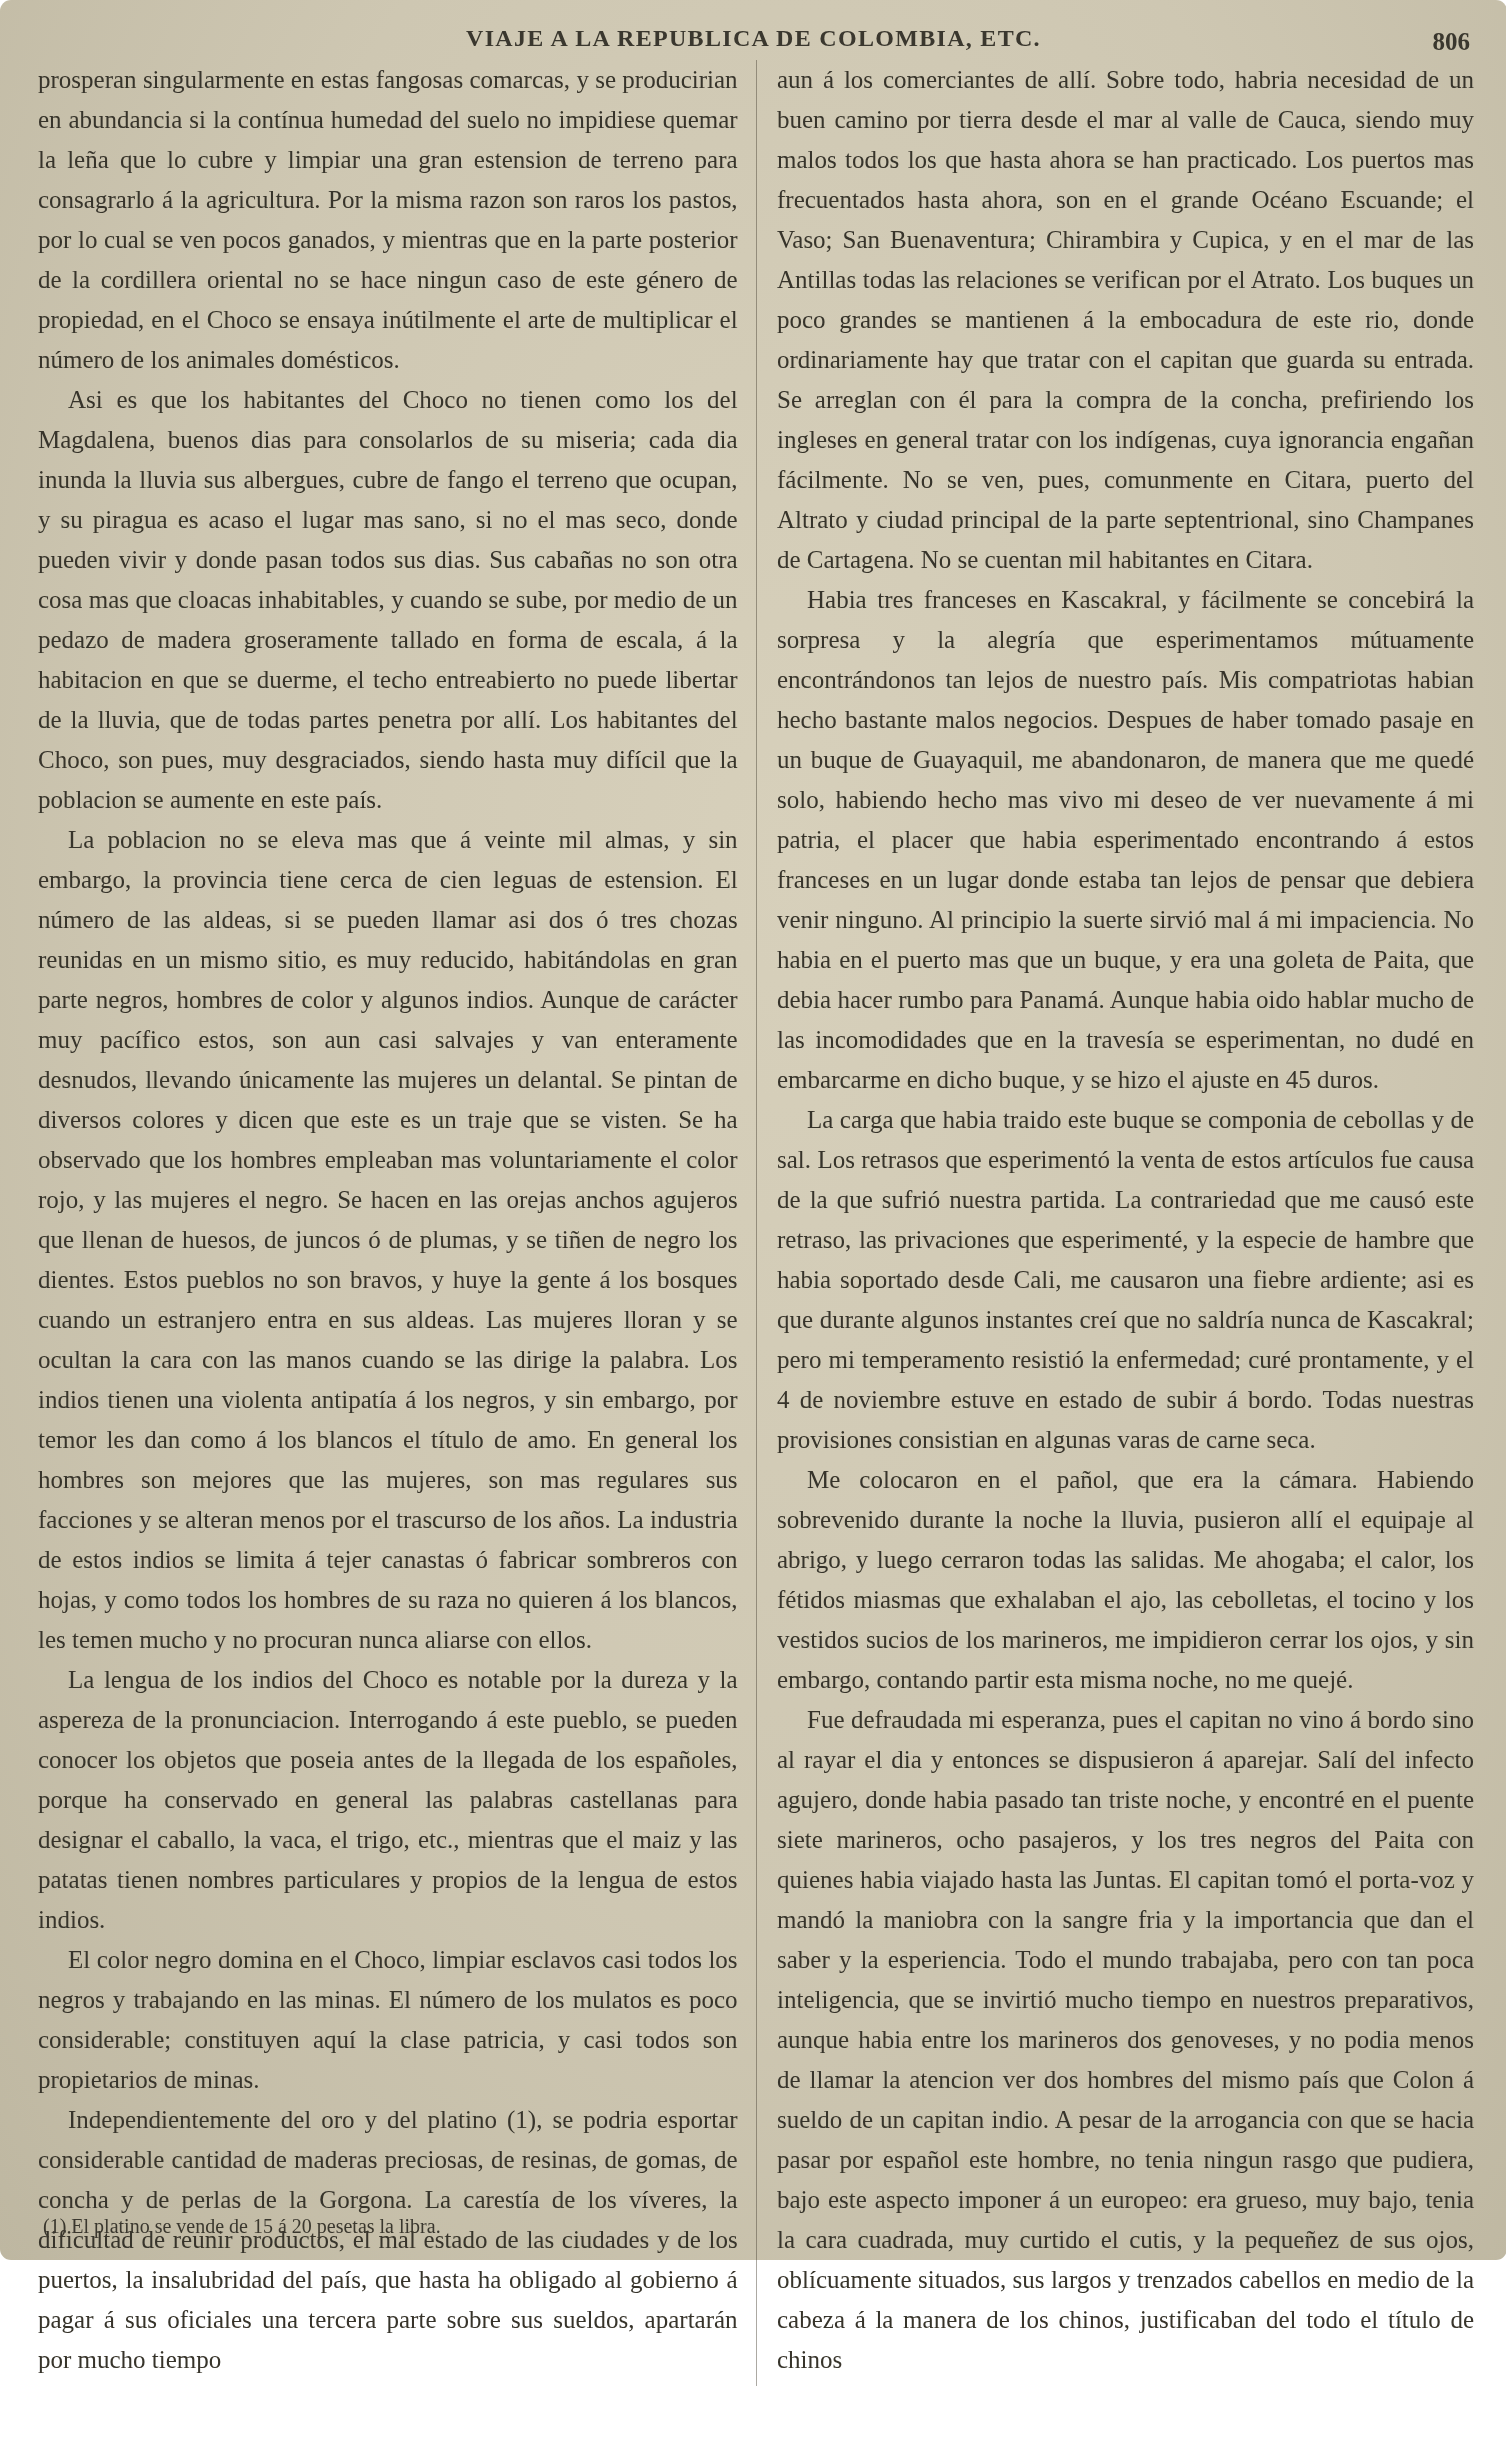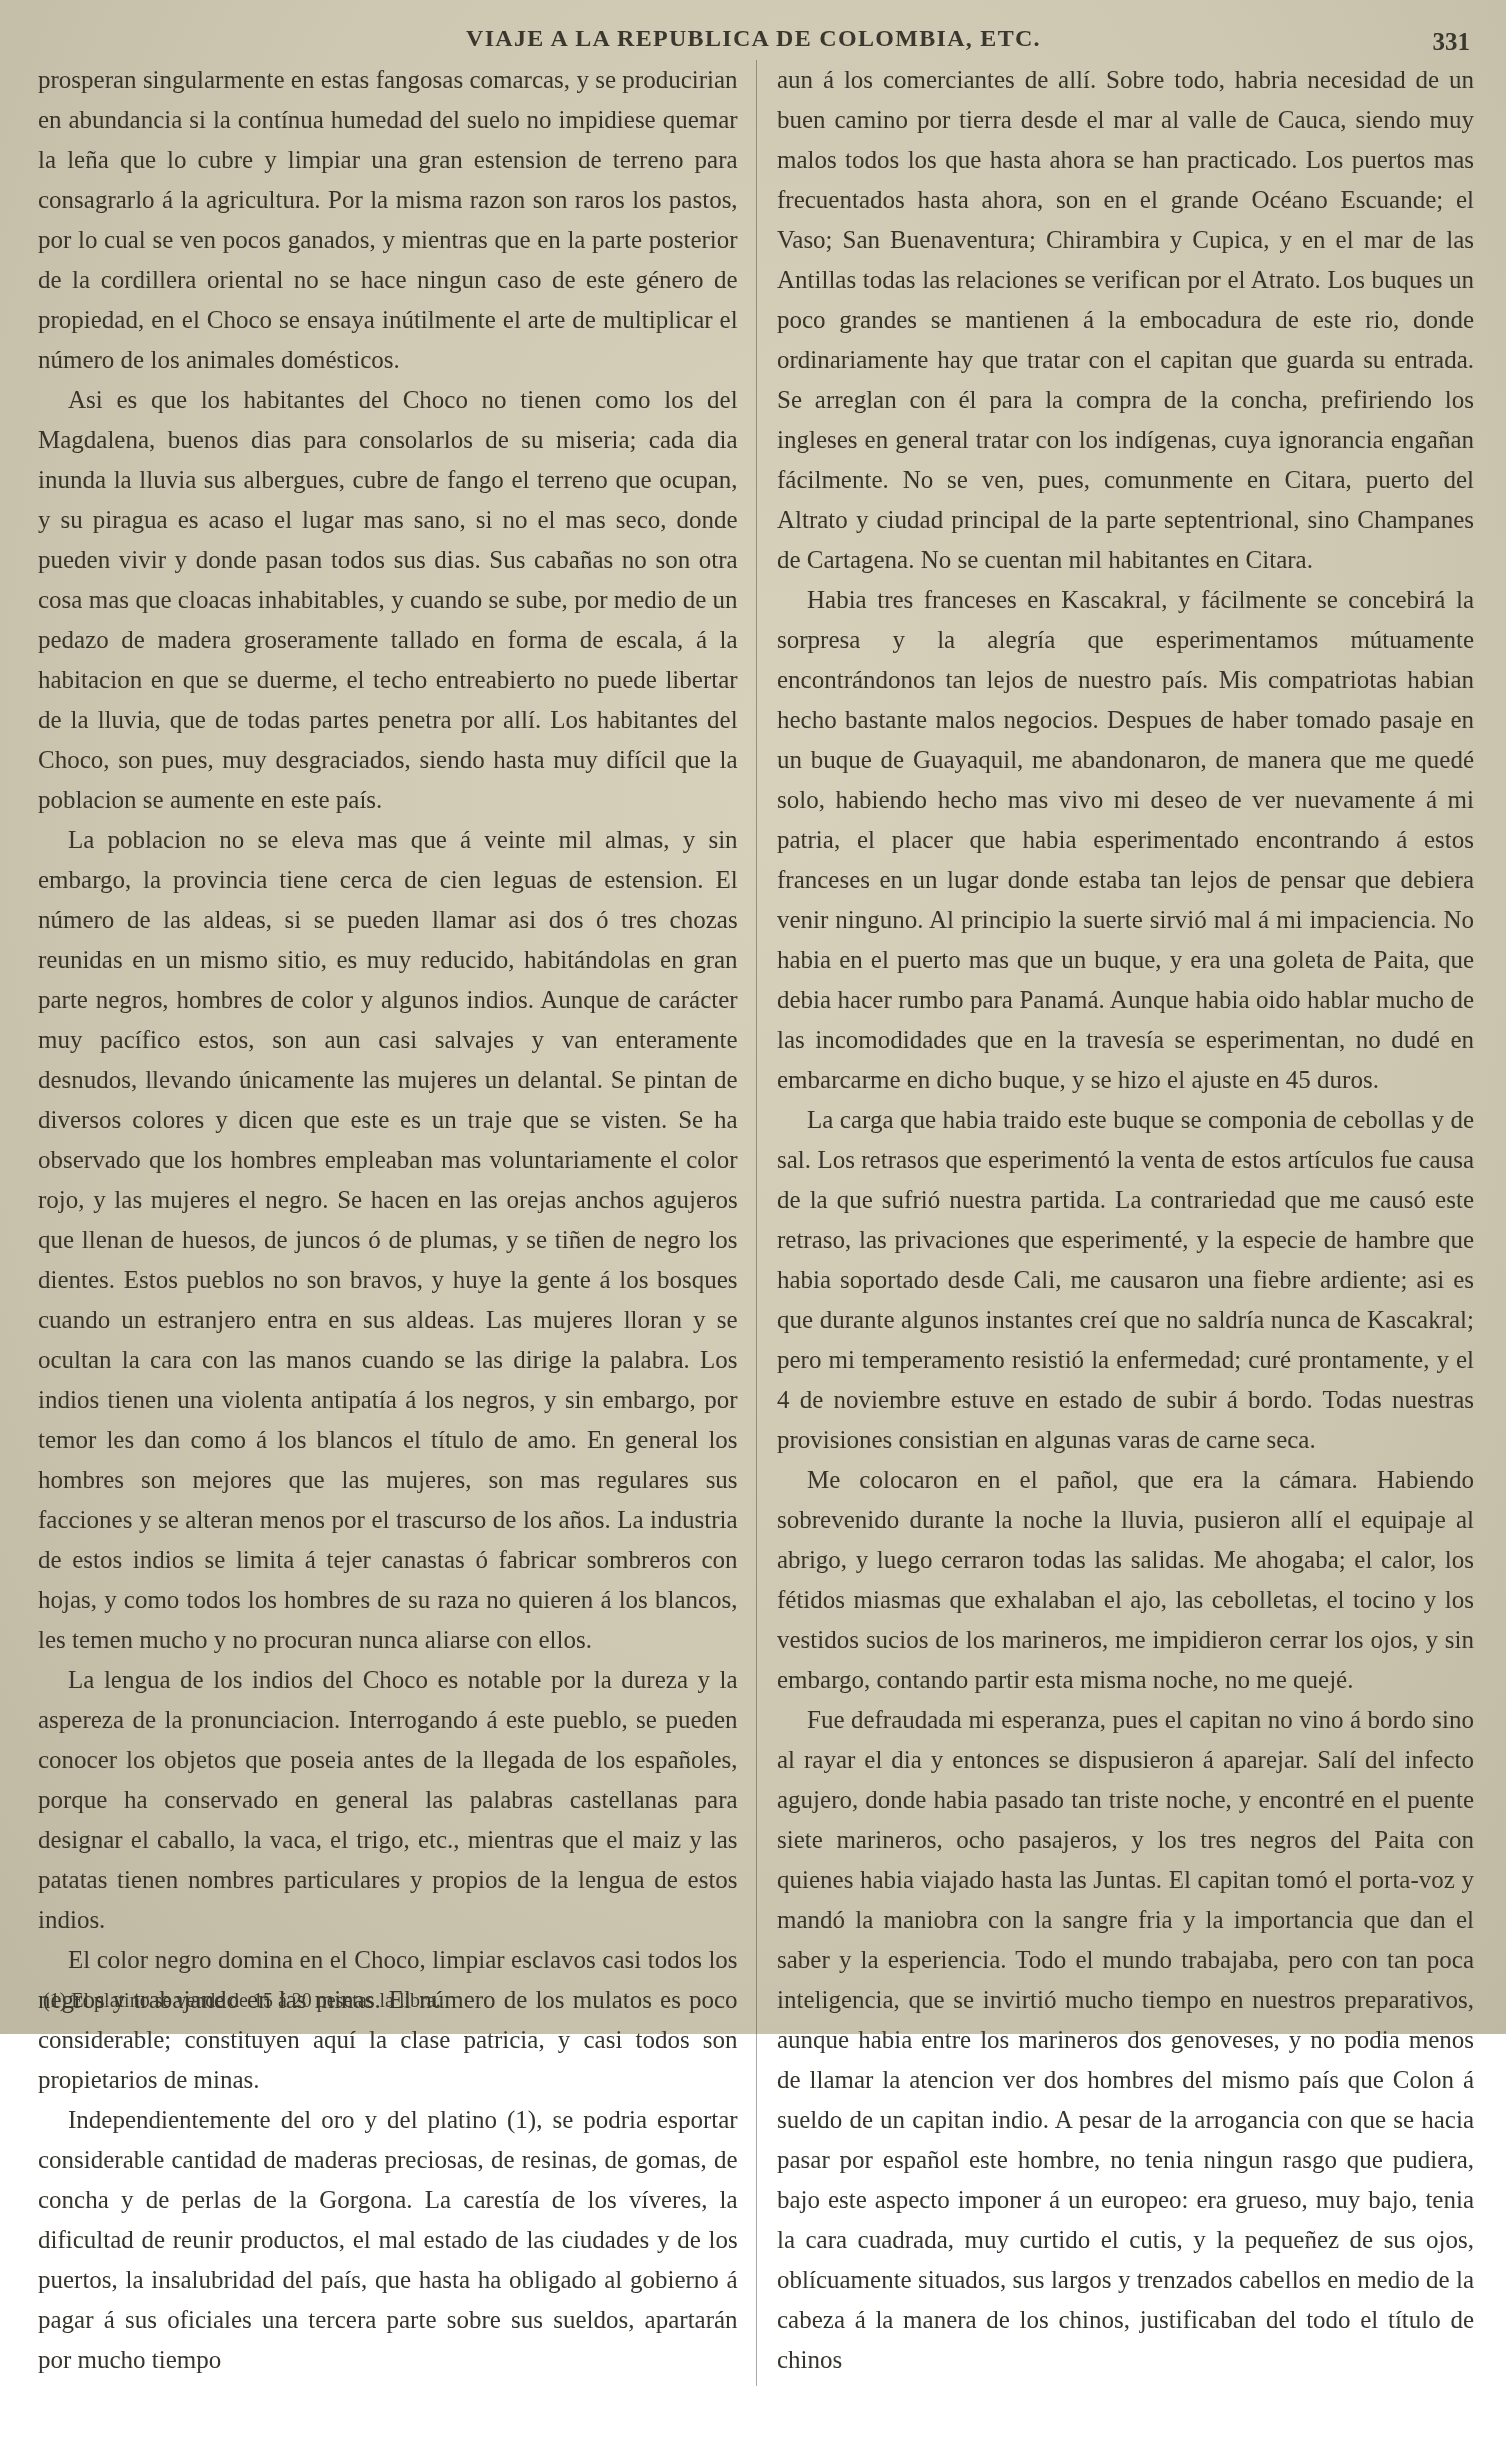--- a/index.html
+++ b/index.html
@@ -8,25 +8,26 @@
   }
   body {
     width: 1507px;
     height: 2450px;
     font-family: "Liberation Serif", "DejaVu Serif", serif;
     overflow: hidden;
   }
   .page {
     position: relative;
     width: 1507px;
-    height: 2034px;
+    height: 2260px;
     box-sizing: border-box;
     background:
       radial-gradient(ellipse at 52% 38%, #d7d0bb 0%, #cec7b2 55%, #beb7a1 100%);
     color: #37342b;
+    border-radius: 11px;
   }
   .page-header {
     position: relative;
     padding-top: 25px;
     height: 32px;
   }
   .header-title {
     text-align: center;
     font-weight: bold;
     font-size: 24px;
@@ -79,21 +80,21 @@
     text-align: left;
   }
 </style>
 </head>
 <body>
 
 <div class="page">
 
   <div class="page-header">
     <div class="header-title">VIAJE A LA REPUBLICA DE COLOMBIA, ETC.</div>
-    <div class="page-number">331</div>
+    <div class="page-number">806</div>
   </div>
 
   <div class="columns">
     <div class="column left">
         <p>prosperan singularmente en estas fangosas comarcas, y se producirian en abundancia si la contínua humedad del suelo no impidiese quemar la leña que lo cubre y limpiar una gran estension de terreno para consagrarlo á la agricultura. Por la misma razon son raros los pastos, por lo cual se ven pocos ganados, y mientras que en la parte posterior de la cordillera oriental no se hace ningun caso de este género de propiedad, en el Choco se ensaya inútilmente el arte de multiplicar el número de los animales domésticos.</p>
         <p>Asi es que los habitantes del Choco no tienen como los del Magdalena, buenos dias para consolarlos de su miseria; cada dia inunda la lluvia sus albergues, cubre de fango el terreno que ocupan, y su piragua es acaso el lugar mas sano, si no el mas seco, donde pueden vivir y donde pasan todos sus dias. Sus cabañas no son otra cosa mas que cloacas inhabitables, y cuando se sube, por medio de un pedazo de madera groseramente tallado en forma de escala, á la habitacion en que se duerme, el techo entreabierto no puede libertar de la lluvia, que de todas partes penetra por allí. Los habitantes del Choco, son pues, muy desgraciados, siendo hasta muy difícil que la poblacion se aumente en este país.</p>
         <p>La poblacion no se eleva mas que á veinte mil almas, y sin embargo, la provincia tiene cerca de cien leguas de estension. El número de las aldeas, si se pueden llamar asi dos ó tres chozas reunidas en un mismo sitio, es muy reducido, habitándolas en gran parte negros, hombres de color y algunos indios. Aunque de carácter muy pacífico estos, son aun casi salvajes y van enteramente desnudos, llevando únicamente las mujeres un delantal. Se pintan de diversos colores y dicen que este es un traje que se visten. Se ha observado que los hombres empleaban mas voluntariamente el color rojo, y las mujeres el negro. Se hacen en las orejas anchos agujeros que llenan de huesos, de juncos ó de plumas, y se tiñen de negro los dientes. Estos pueblos no son bravos, y huye la gente á los bosques cuando un estranjero entra en sus aldeas. Las mujeres lloran y se ocultan la cara con las manos cuando se las dirige la palabra. Los indios tienen una violenta antipatía á los negros, y sin embargo, por temor les dan como á los blancos el título de amo. En general los hombres son mejores que las mujeres, son mas regulares sus facciones y se alteran menos por el trascurso de los años. La industria de estos indios se limita á tejer canastas ó fabricar sombreros con hojas, y como todos los hombres de su raza no quieren á los blancos, les temen mucho y no procuran nunca aliarse con ellos.</p>
         <p>La lengua de los indios del Choco es notable por la dureza y la aspereza de la pronunciacion. Interrogando á este pueblo, se pueden conocer los objetos que poseia antes de la llegada de los españoles, porque ha conservado en general las palabras castellanas para designar el caballo, la vaca, el trigo, etc., mientras que el maiz y las patatas tienen nombres particulares y propios de la lengua de estos indios.</p>
         <p>El color negro domina en el Choco, limpiar esclavos casi todos los negros y trabajando en las minas. El número de los mulatos es poco considerable; constituyen aquí la clase patricia, y casi todos son propietarios de minas.</p>
         <p>Independientemente del oro y del platino (1), se podria esportar considerable cantidad de maderas preciosas, de resinas, de gomas, de concha y de perlas de la Gorgona. La carestía de los víveres, la dificultad de reunir productos, el mal estado de las ciudades y de los puertos, la insalubridad del país, que hasta ha obligado al gobierno á pagar á sus oficiales una tercera parte sobre sus sueldos, apartarán por mucho tiempo</p>

